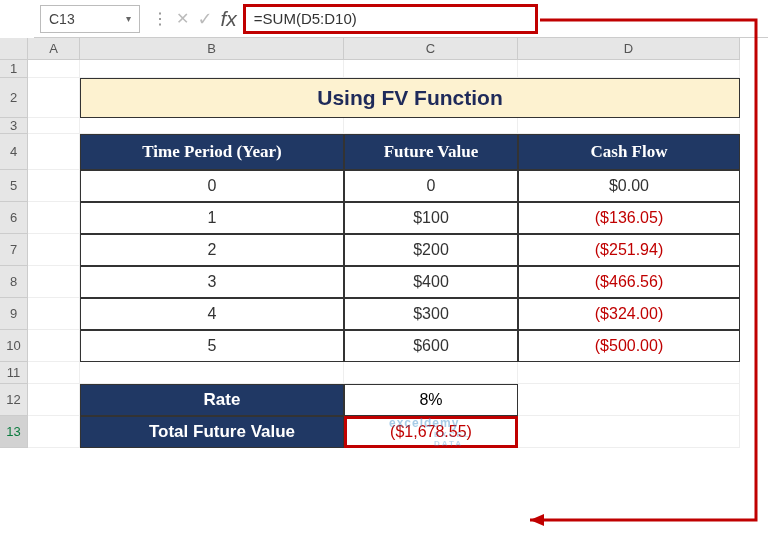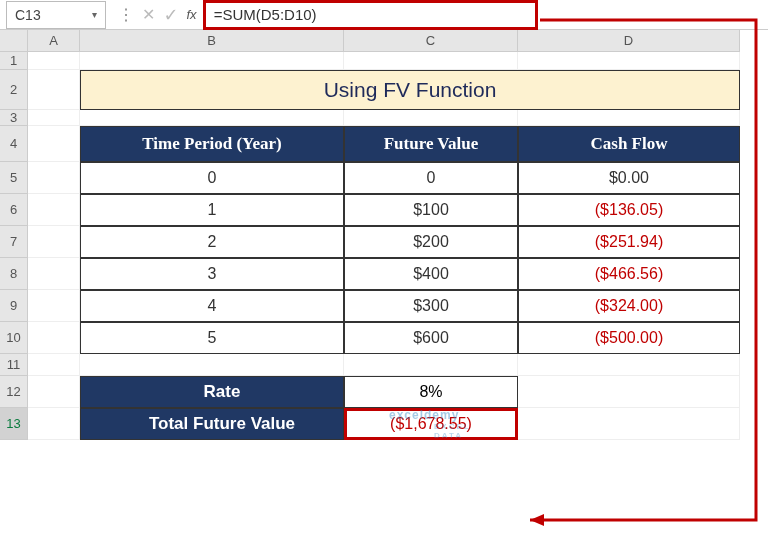--- a/index.html
+++ b/index.html
@@ -9,22 +9,23 @@
     background: #fff;
     width: 768px;
     height: 552px;
     overflow: hidden;
     position: relative;
   }
   .formula-row {
     display: flex;
     align-items: center;
     border-bottom: 1px solid #ccc;
-    height: 30px;
+    height: 38px;
     background: #fff;
+    margin-left: 34px;
   }
   .name-box {
     width: 100px;
     height: 28px;
     margin: 0 6px;
     border: 1px solid #bcbcbc;
     background: #fff;
     display: flex;
     align-items: center;
     padding: 0 8px;
@@ -39,21 +40,21 @@
   .fx-controls {
     display: flex;
     align-items: center;
     gap: 8px;
     padding: 0 6px;
     color: #777;
   }
   .fx-controls .dots { font-size: 16px; color:#888;}
   .fx-controls .x { font-size: 16px; color:#bbb; font-weight:300;}
   .fx-controls .chk { font-size: 18px; color:#bbb; }
-  .fx-controls .fx { font-style: italic; font-size: 13px; color:#555; }
+  .fx-controls .fx { font-style: italic; font-size: 21px; color:#555; }
   .formula-bar {
     flex: 1;
     height: 30px;
     border: 3px solid #c00000;
     display: flex;
     align-items: center;
     padding: 0 8px;
     font-size: 15px;
     color: #333;
     margin-right: 230px;
@@ -88,21 +89,21 @@
   }
   
   .title-banner {
     grid-column: 3 / 6;
     background: #fdf2d0;
     border: 1px solid #333;
     display: flex;
     align-items: center;
     justify-content: center;
     font-size: 21px;
-    font-weight: normal;
+    font-weight: bold;
     color: #1e2a5a;
     height: 40px;
   }
   .tbl-header {
     background: #203864;
     color: #fff;
     font-weight: bold;
     font-size: 17px;
     display:flex;align-items:center;justify-content:center;
     border: 1px solid #333;

